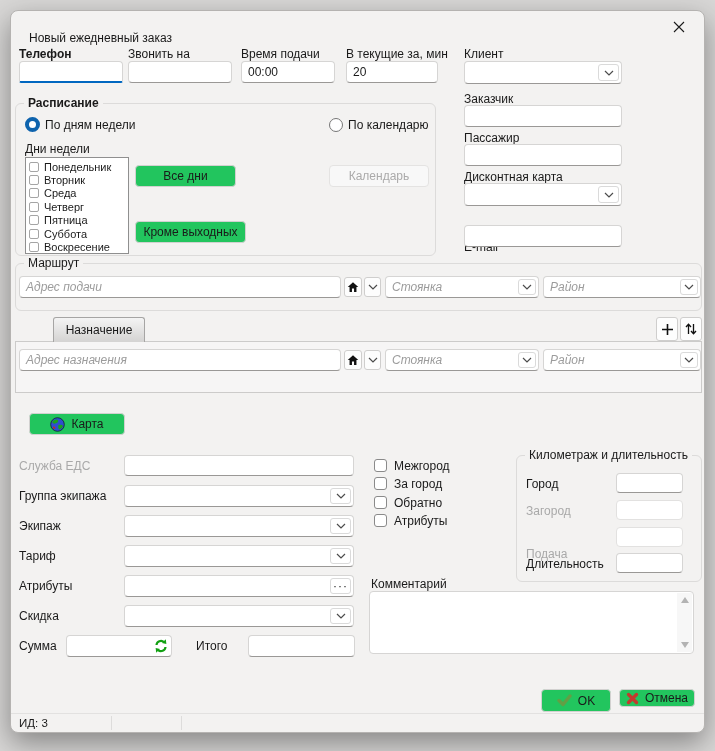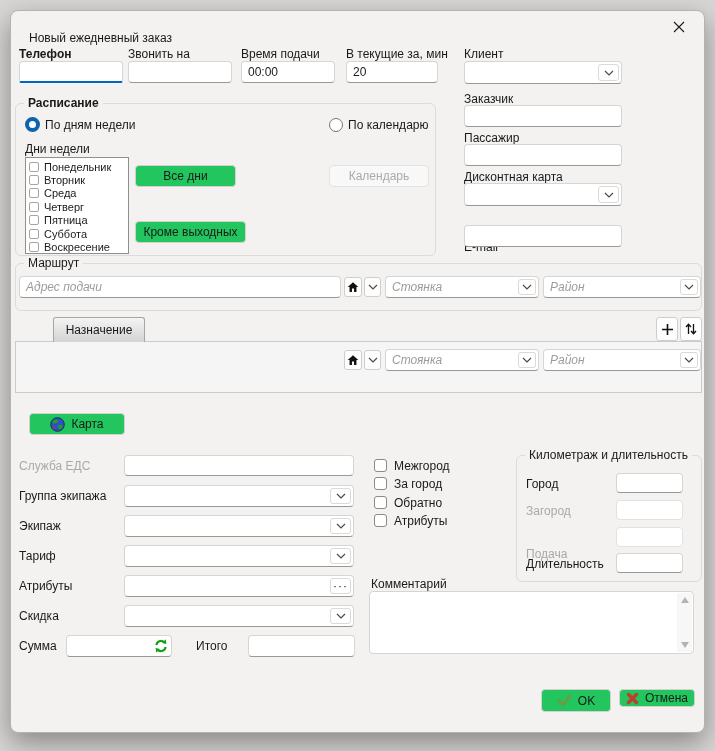--- a/index.html
+++ b/index.html
@@ -191,20 +191,23 @@
   <span class="minibtn" style="left:669px;top:306px;width:22px;height:24px;">
     <span>
       <svg width="14" height="14" viewBox="0 0 14 14">
         <path d="M4.5 12 V2.5 M2 5 L4.5 2.2 L7 5" stroke="#111" stroke-width="1.3" fill="none"></path>
         <path d="M9.5 2 V11.5 M7 9 L9.5 11.8 L12 9" stroke="#111" stroke-width="1.3" fill="none"></path>
       </svg>
     </span>
   </span>
   <div class="panel" style="left:4px;top:330px;width:687px;height:52px;"></div>
 
+  <div class="combo" style="left:8px;top:338px;width:322px;height:22px;z-index:3;">
+    <span class="ph">Адрес назначения</span>
+  </div>
   <span class="minibtn" style="left:333px;top:339px;width:18px;height:20px;z-index:3;">
     <span>
       <svg width="12" height="12" viewBox="0 0 16 16">
           <polygon points="8,1.5 15,8 12.6,8 12.6,14.5 9.4,14.5 9.4,10 6.6,10 6.6,14.5 3.4,14.5 3.4,8 1,8" fill="#111"></polygon>
         </svg>
     </span>
   </span>
   <span class="minibtn" style="left:353px;top:339px;width:17px;height:20px;z-index:3;">
     <span>
       <svg width="10" height="6" viewBox="0 0 10 6">
@@ -338,14 +341,19 @@
   </button>
   <button class="btn" style="left:608px;top:678px;width:76px;height:18px;">
     <span>
       <svg width="13" height="13" viewBox="0 0 13 13">
           <path d="M2.5 2.5 L10.5 10.5 M10.5 2.5 L2.5 10.5" stroke="#c23b2e" stroke-width="3.4" fill="none" stroke-linecap="round"></path>
         </svg>
     </span>
     <span>Отмена</span>
   </button>
 
+  <div class="statusbar">
+    <span class="txt">ИД: 3</span>
+    <span class="sep" style="left:100px;"></span>
+    <span class="sep" style="left:170px;"></span>
+  </div>
 
 </div>
 
 </body></html>

